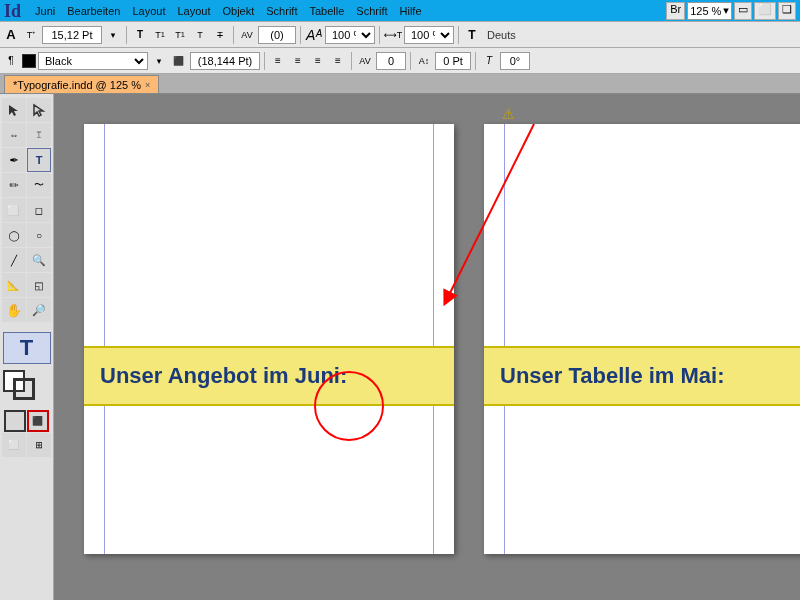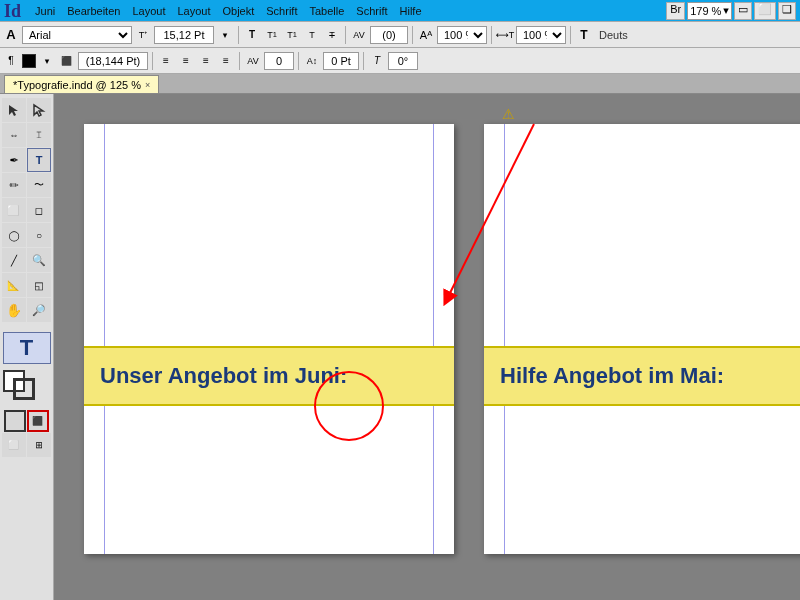--- a/index.html
+++ b/index.html
@@ -63,21 +63,21 @@
       background: #b0b0b0;
       height: 20px;
       padding-left: 4px;
       border-bottom: 1px solid #888;
     }
     .tab {
       background: #d8d8d8; border: 1px solid #888; border-bottom: none;
       padding: 2px 8px; font-size: 11px; cursor: pointer; height: 18px;
       display: flex; align-items: center; gap: 4px;
     }
-    .tab.active { background: #fef9c3; }
+    .tab.active { background: #fdba74; }
     .tab-close { font-size: 9px; color: #555; cursor: pointer; }
 
     
     .main-area {
       display: flex;
       height: calc(600px - 22px - 26px - 26px - 20px);
       background: #808080;
       position: relative;
     }
 
@@ -183,76 +183,76 @@
   <span class="menu-item">Layout</span>
   <span class="menu-item">Layout</span>
   <span class="menu-item">Objekt</span>
   <span class="menu-item">Schrift</span>
   <span class="menu-item">Tabelle</span>
   <span class="menu-item">Schrift</span>
   <span class="menu-item">Hilfe</span>
   <div class="top-right-controls">
     <span class="tb-btn">Br</span>
     <div class="zoom-display">
-      <span>179 %</span>
+      <span>125 %</span>
       <span style="margin-left:2px;">▾</span>
     </div>
     <span class="tb-btn">▭</span>
     <span class="tb-btn">⬜</span>
     <span class="tb-btn">❑</span>
   </div>
 </div>
 
 <div class="toolbar1">
 
   <span class="tb-icon-btn" style="font-weight:bold;font-size:13px;">A</span>
 
-  <select class="tb-select" style="width:110px;">
-    <option>Arial</option>
-  </select>
 
   <span class="tb-icon-btn" style="font-size:9px;">T⁺</span>
 
   <input class="tb-input" value="15,12 Pt" style="width: 60px;">
   <span class="tb-icon-btn" style="font-size:9px;">▾</span>
 
   <div class="tb-sep"></div>
 
   <span class="tb-icon-btn t-bold">T</span>
   <span class="tb-icon-btn" style="font-size:9px;">T<sup>1</sup></span>
   <span class="tb-icon-btn" style="font-size:9px;">T<sub>1</sub></span>
   <span class="tb-icon-btn" style="font-size:9px;">T</span>
   <span class="tb-icon-btn" style="font-size:9px;text-decoration:line-through;">T</span>
 
   <div class="tb-sep"></div>
 
   <span class="tb-icon-btn" style="font-size:9px;">AV</span>
   <input class="tb-input" value="(0)" style="width: 38px;">
   <div class="tb-sep"></div>
 
-  <span class="tb-icon-btn" style="font-size:11px;">Aᴬ</span>
+  <span class="tb-icon-btn" style="font-size:14px;font-style:italic;">Aᴬ</span>
   <select class="tb-select" style="width:50px;"><option>100 %</option></select>
 
   <div class="tb-sep"></div>
 
   <span class="tb-icon-btn" style="font-size:9px;">⟷T</span>
   <select class="tb-select" style="width:50px;"><option>100 %</option></select>
 
   <div class="tb-sep"></div>
 
   <span class="tb-icon-btn" style="font-weight:bold;font-size:12px;">T</span>
 
   <span class="tb-label" style="margin-left:2px;text-align:right;">Deuts</span>
 </div>
 
 <div class="toolbar2">
 
   <span class="tb-icon-btn" style="font-size:10px;">¶</span>
 
   <span class="color-swatch" style="background:black;"></span>
+  <select class="tb-select" style="width:110px;">
+    <option>Black</option>
+  </select>
   <span class="tb-icon-btn" style="font-size:9px;">▾</span>
 
   <span class="tb-icon-btn" style="font-size:9px;">⬛</span>
 
   <input class="tb-input" value="(18,144 Pt)" style="width: 70px;">
 
   <div class="tb-sep"></div>
 
   <span class="tb-icon-btn" style="font-size:10px;">≡</span>
   <span class="tb-icon-btn" style="font-size:10px;">≡</span>
@@ -371,21 +371,21 @@
       </div>
     </div>
 
     <div class="page" style="position:absolute; top:30px; left:430px; width:350px; height:430px;">
 
       <div class="guide-v" style="left:20px; background:#7070e0; opacity:0.7;"></div>
 
       <div class="guide-h" style="bottom:148px; background:#7070e0; opacity:0.7;"></div>
 
       <div class="page-header-band" style="bottom:148px; right:0;">
-        <span class="page-header-text">Hilfe Angebot im Mai:</span>
+        <span class="page-header-text">Unser Tabelle im Mai:</span>
       </div>
 
       <div style="position:absolute; top:-18px; left:18px; font-size:14px; color:#c8a000;">⚠</div>
     </div>
 
     <svg class="arrow-svg" style="position:absolute; top:10px; left:350px; width:160px; height:230px;" viewBox="0 0 160 230">
       <line x1="130" y1="20" x2="43" y2="195" stroke="red" stroke-width="2" marker-end="url(#arrow)"></line>
       <defs>
         <marker id="arrow" markerWidth="8" markerHeight="8" refX="4" refY="4" orient="auto">
           <path d="M0,0 L0,8 L8,4 Z" fill="red"></path>

